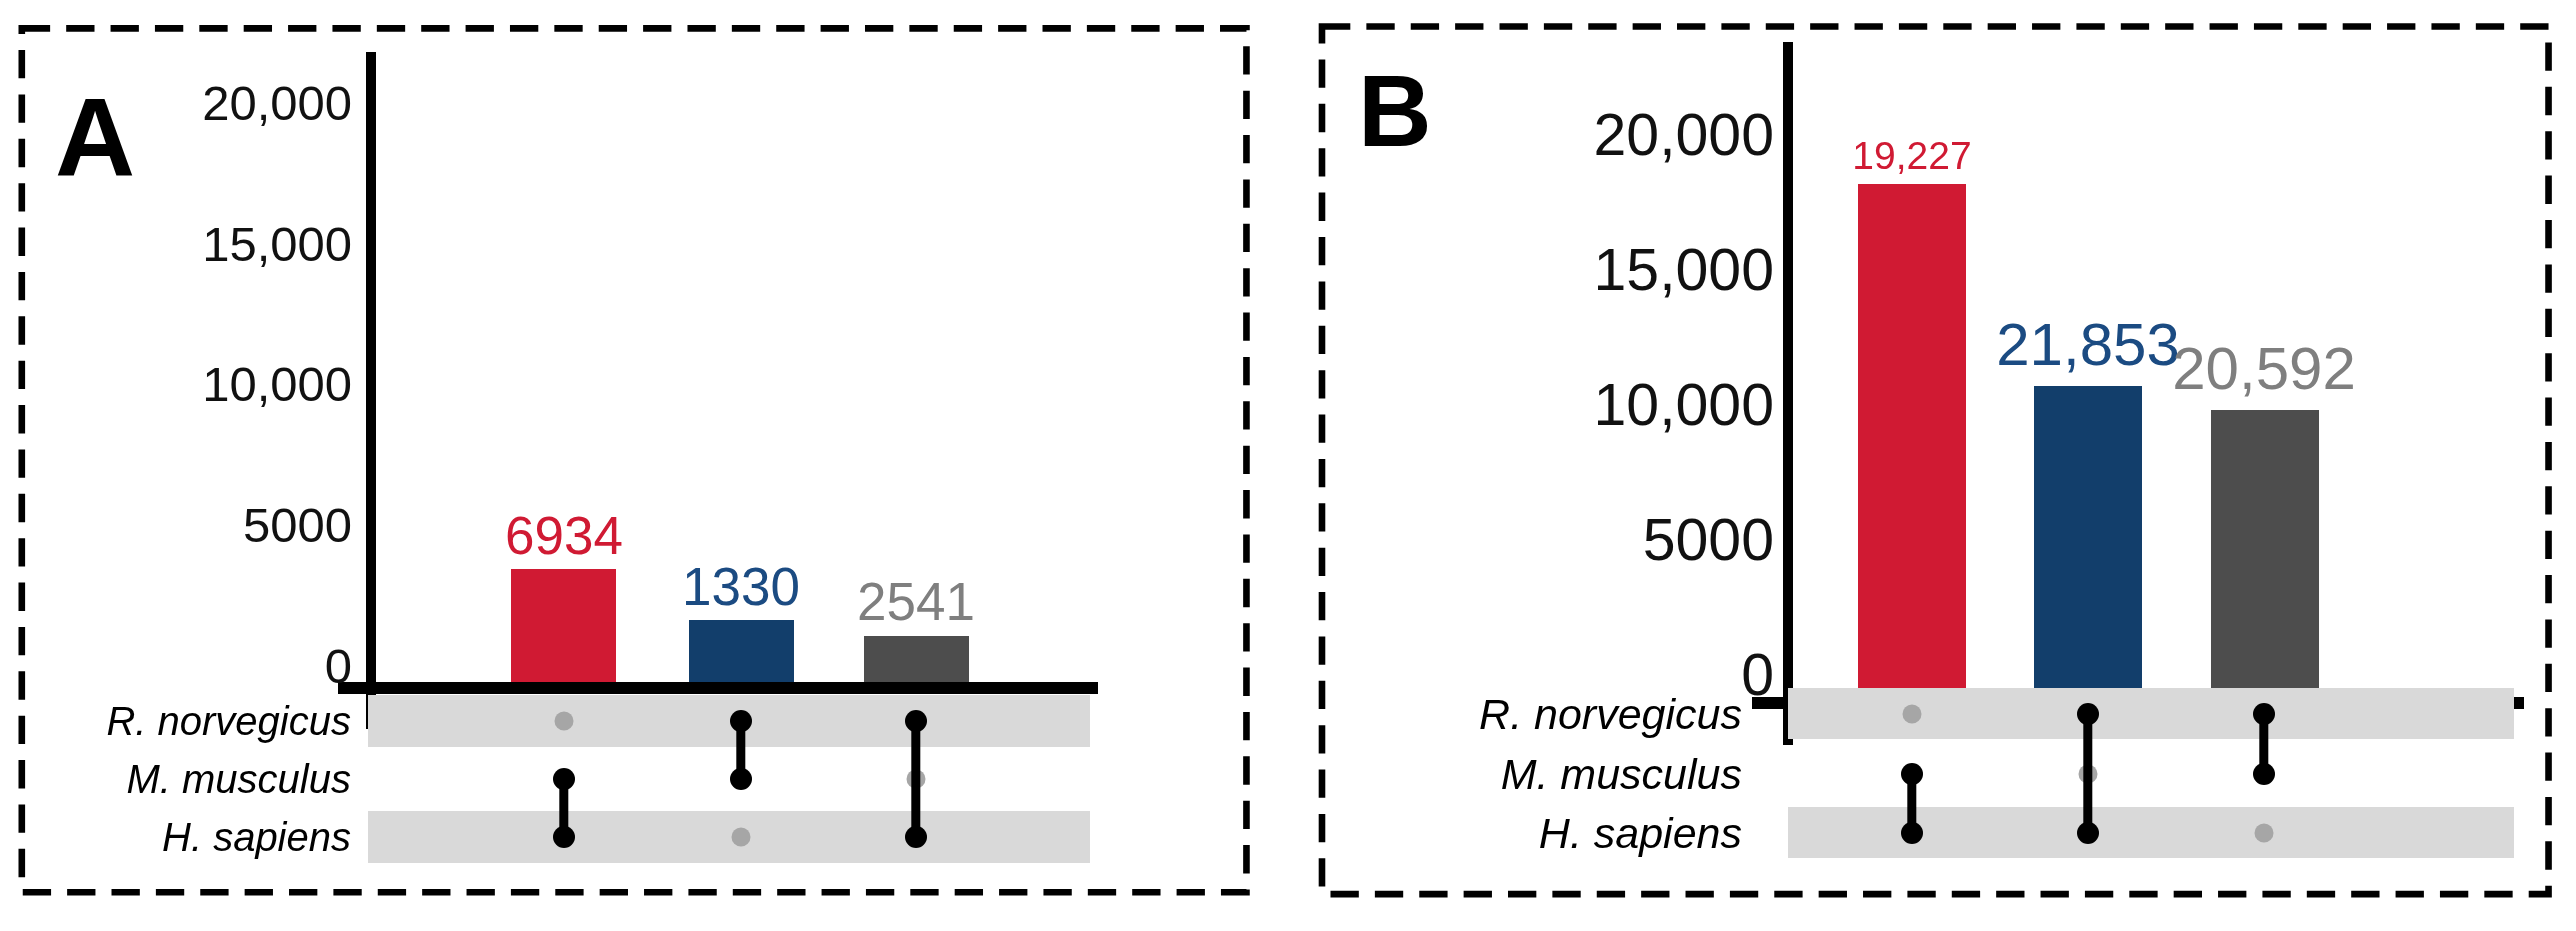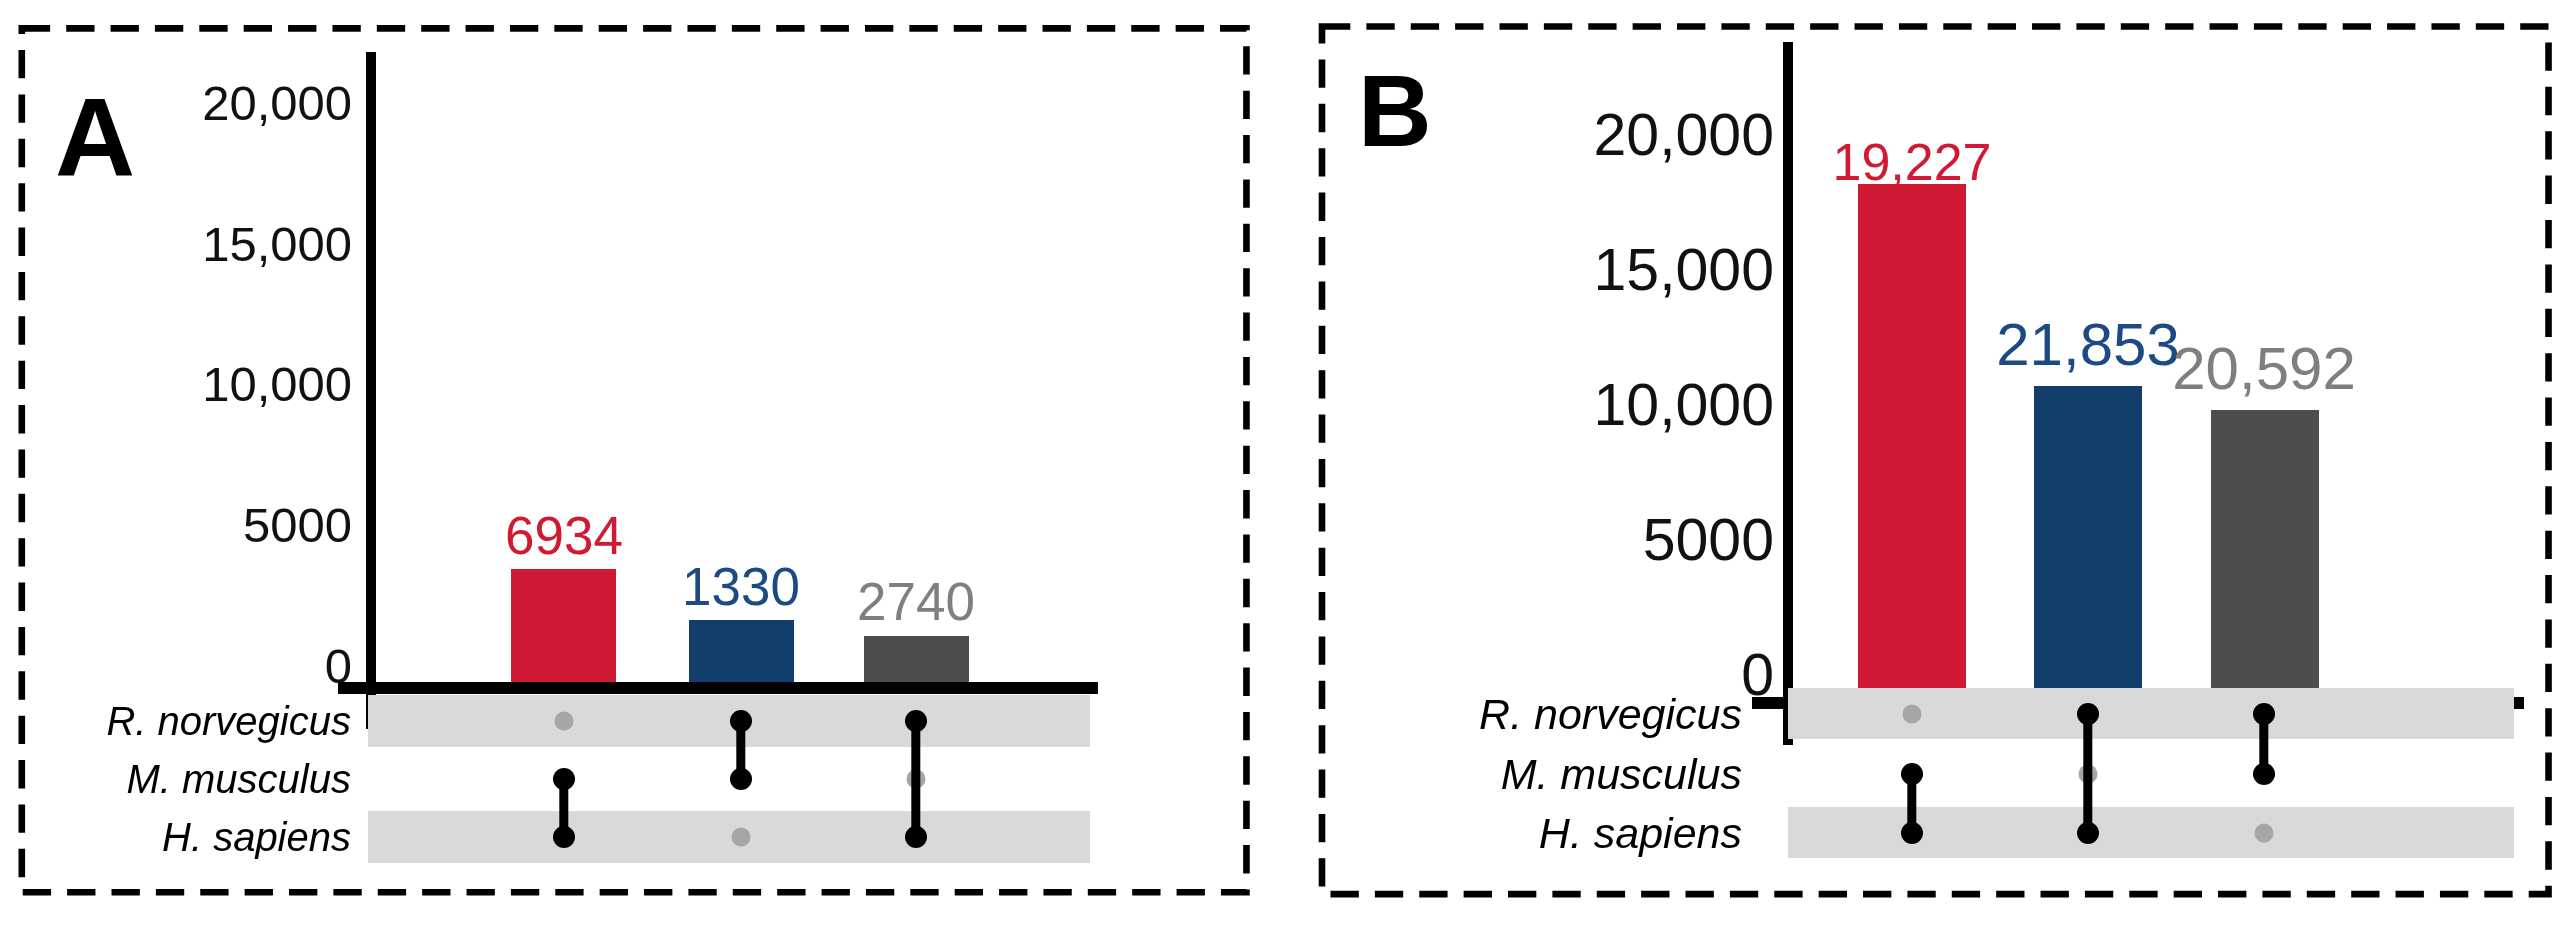--- a/index.html
+++ b/index.html
@@ -29,21 +29,21 @@
   <div class="panel-letter" style="left:55px;top:83px;font-size:111px;">A</div>
 
   <div class="panel-letter" style="left:1358px;top:60px;font-size:102px;">B</div>
 
   <div id="plots">
       <div class="t" style="left: 511px; top: 569px; width: 105px; height: 119px; background: rgb(208, 26, 51);"></div>
       <div class="t bar-label" style="left: 564px; top: 562px; font-size: 53px; color: rgb(208, 26, 51);">6934</div>
       <div class="t" style="left: 689px; top: 620px; width: 105px; height: 68px; background: rgb(18, 62, 107);"></div>
       <div class="t bar-label" style="left: 741px; top: 613px; font-size: 53px; color: rgb(27, 75, 130);">1330</div>
       <div class="t" style="left: 864px; top: 636px; width: 105px; height: 53px; background: rgb(77, 77, 77);"></div>
-      <div class="t bar-label" style="left: 916px; top: 628px; font-size: 53px; color: rgb(127, 127, 127);">2740</div>
+      <div class="t bar-label" style="left: 916px; top: 628px; font-size: 53px; color: rgb(127, 127, 127);">2541</div>
       <div class="t" style="left: 338px; top: 682px; width: 760px; height: 12.3px; background: rgb(0, 0, 0);"></div>
       <div class="t" style="left: 366px; top: 52px; width: 10.4px; height: 677px; background: rgb(0, 0, 0);"></div>
       <div class="t tick-label" style="left: -45px; top: 666px; width: 397px; font-size: 49px;">0</div>
       <div class="t tick-label" style="left: -45px; top: 525px; width: 397px; font-size: 49px;">5000</div>
       <div class="t tick-label" style="left: -45px; top: 384px; width: 397px; font-size: 49px;">10,000</div>
       <div class="t tick-label" style="left: -45px; top: 244px; width: 397px; font-size: 49px;">15,000</div>
       <div class="t tick-label" style="left: -45px; top: 103px; width: 397px; font-size: 49px;">20,000</div>
       <div class="t" style="left: 368px; top: 695px; width: 722px; height: 52px; background: rgb(217, 217, 217);"></div>
       <div class="t" style="left: 368px; top: 811px; width: 722px; height: 52px; background: rgb(217, 217, 217);"></div>
       <div class="t row-label" style="left: -140px; top: 721px; width: 491px; font-size: 40px;">R. norvegicus</div>
@@ -55,21 +55,21 @@
       <div class="t dot" style="left: 564px; top: 837px; width: 22px; height: 22px; background: rgb(0, 0, 0);"></div>
       <div class="t dot" style="left: 741px; top: 837px; width: 19px; height: 19px; background: rgb(166, 166, 166);"></div>
       <div class="t conn" style="left: 741px; top: 721px; width: 9.4px; height: 58px; background: rgb(0, 0, 0);"></div>
       <div class="t dot" style="left: 741px; top: 721px; width: 22px; height: 22px; background: rgb(0, 0, 0);"></div>
       <div class="t dot" style="left: 741px; top: 779px; width: 22px; height: 22px; background: rgb(0, 0, 0);"></div>
       <div class="t dot" style="left: 916px; top: 779px; width: 19px; height: 19px; background: rgb(166, 166, 166);"></div>
       <div class="t conn" style="left: 916px; top: 721px; width: 9.4px; height: 115px; background: rgb(0, 0, 0);"></div>
       <div class="t dot" style="left: 916px; top: 721px; width: 22px; height: 22px; background: rgb(0, 0, 0);"></div>
       <div class="t dot" style="left: 916px; top: 837px; width: 22px; height: 22px; background: rgb(0, 0, 0);"></div>
       <div class="t" style="left: 1858px; top: 184px; width: 108px; height: 519px; background: rgb(208, 26, 51);"></div>
-      <div class="t bar-label" style="left: 1912px; top: 188px; font-size: 52px; color: rgb(208, 26, 51);">19,227</div>
+      <div class="t bar-label" style="left: 1912px; top: 175px; font-size: 39px; color: rgb(208, 26, 51);">19,227</div>
       <div class="t" style="left: 2034px; top: 386px; width: 108px; height: 318px; background: rgb(18, 62, 107);"></div>
       <div class="t bar-label" style="left: 2088px; top: 375px; font-size: 60px; color: rgb(27, 75, 130);">21,853</div>
       <div class="t" style="left: 2211px; top: 410px; width: 108px; height: 293px; background: rgb(77, 77, 77);"></div>
       <div class="t bar-label" style="left: 2264px; top: 399px; font-size: 60px; color: rgb(127, 127, 127);">20,592</div>
       <div class="t" style="left: 1752px; top: 697px; width: 772px; height: 12.3px; background: rgb(0, 0, 0);"></div>
       <div class="t" style="left: 1783px; top: 42px; width: 10.4px; height: 703px; background: rgb(0, 0, 0);"></div>
       <div class="t tick-label" style="left: 1377px; top: 675px; width: 397px; font-size: 59px;">0</div>
       <div class="t tick-label" style="left: 1377px; top: 540px; width: 397px; font-size: 59px;">5000</div>
       <div class="t tick-label" style="left: 1377px; top: 405px; width: 397px; font-size: 59px;">10,000</div>
       <div class="t tick-label" style="left: 1377px; top: 270px; width: 397px; font-size: 59px;">15,000</div>

